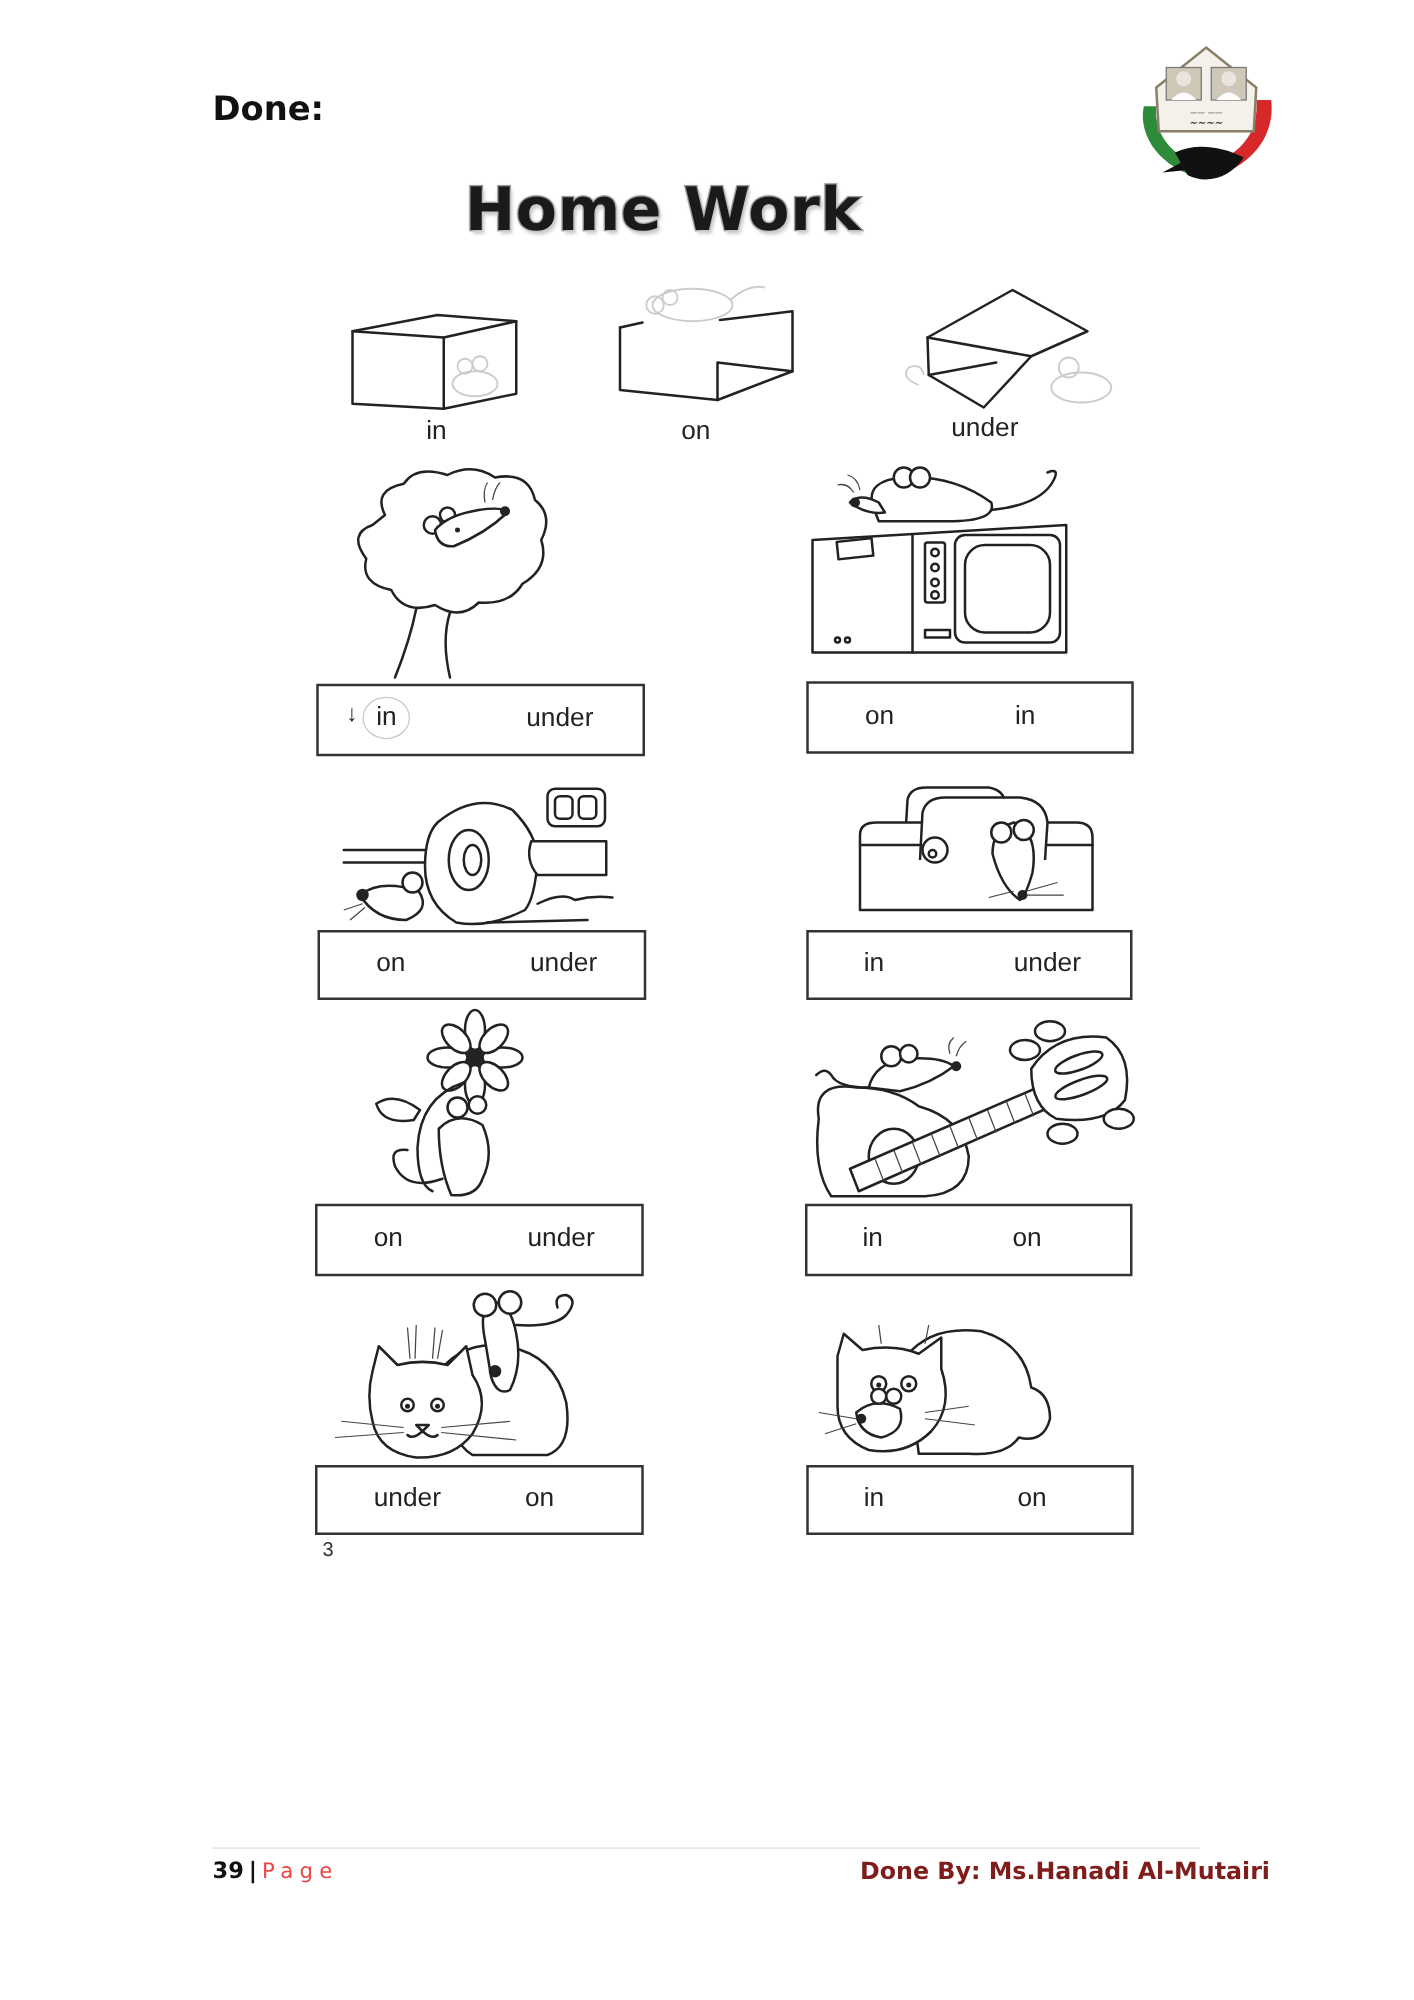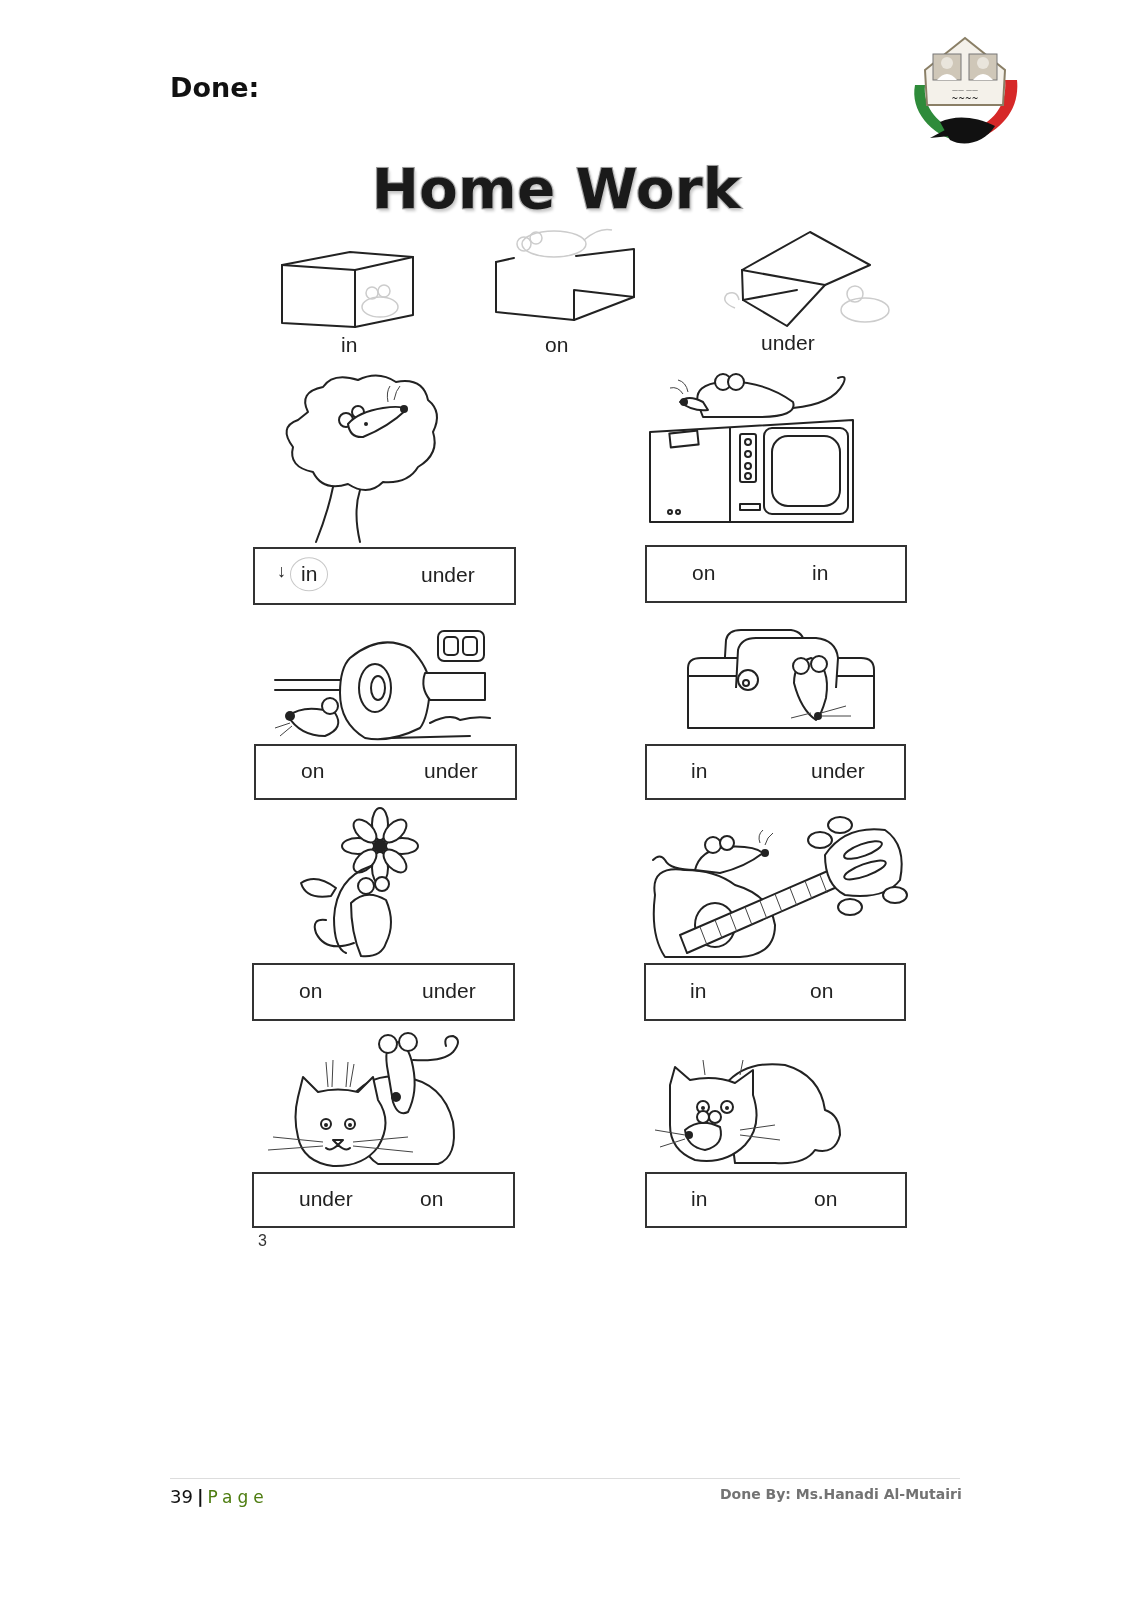--- a/index.html
+++ b/index.html
@@ -1,35 +1,35 @@
 <!DOCTYPE html>
 <html><head>
 <meta charset="utf-8">
 <style>
   html, body { margin:0; padding:0; background:#ffffff; }
   body { width:1131px; height:1600px; position:relative; overflow:hidden; font-family:"Liberation Sans", sans-serif; color:#111; }
   .abs { position:absolute; }
   .date-label { left:170px; top:72px; font-family:"DejaVu Sans", sans-serif; font-weight:bold; font-size:27px; color:#111; }
-  .title { left:372px; top:156px; font-family:"DejaVu Sans", sans-serif; font-weight:bold; font-size:56px; color:#1a1a1a;
+  .title { left:372px; top:140px; font-family:"DejaVu Sans", sans-serif; font-weight:bold; font-size:48px; color:#1a1a1a;
     -webkit-text-stroke:2px #8a8a8a; paint-order:stroke fill; letter-spacing:0.5px;
     text-shadow:0 0 3px #bbb, 2px 3px 3px #d0d0d0; }
   .logo { left:905px; top:30px; width:120px; height:124px; }
   .illus { position:absolute; }
   .caption { position:absolute; font-family:"Liberation Sans", sans-serif; font-size:21px; color:#222; }
   .answer-box { position:absolute; border:2px solid #333; background:#fff; box-sizing:border-box; }
   .opt { position:absolute; top:50%; transform:translateY(-55%); font-family:"Liberation Sans", sans-serif; font-size:21px; color:#222; cursor:pointer; }
   .opt.circled { border:1.5px solid #c8c8c8; border-radius:50%; padding:4px 10px; margin-left:-11px; }
   .tick { position:absolute; top:12px; left:22px; font-size:18px; color:#222; }
   .pg-num { left:258px; top:1232px; font-size:16px; color:#333; }
   .footer-rule { left:170px; top:1478px; width:790px; height:1px; background:#ddd; }
   .footer-left { left:170px; top:1486px; font-family:"DejaVu Sans", sans-serif; font-size:18px; color:#111; }
-  .footer-left b { font-weight:normal; }
+  .footer-left b { font-weight:bold; }
   .footer-left .pipe { font-weight:bold; margin:0 4px; }
-  .footer-left .page-word { color:#4d7c0f; letter-spacing:5px; font-size:17px; }
-  .footer-right { left:688px; top:1486px; font-family:"DejaVu Sans", sans-serif; font-weight:bold; font-size:14px; color:#737373;margin-left:32px; }
+  .footer-left .page-word { color:#ef4444; letter-spacing:5px; font-size:17px; }
+  .footer-right { left:688px; top:1486px; font-family:"DejaVu Sans", sans-serif; font-weight:bold; font-size:19px; color:#7f1d1d; }
   svg { overflow:visible; }
   svg .ln { fill:none; stroke:#222; stroke-width:2; stroke-linecap:round; stroke-linejoin:round; }
   svg .fl { fill:#fff; stroke:#222; stroke-width:2; stroke-linejoin:round; }
   svg .faint { fill:none; stroke:#ccc; stroke-width:1.5; }
   svg .thin { fill:none; stroke:#444; stroke-width:1; }
 </style>
 </head>
 <body>
 
 <div class="abs date-label">Done:</div>

